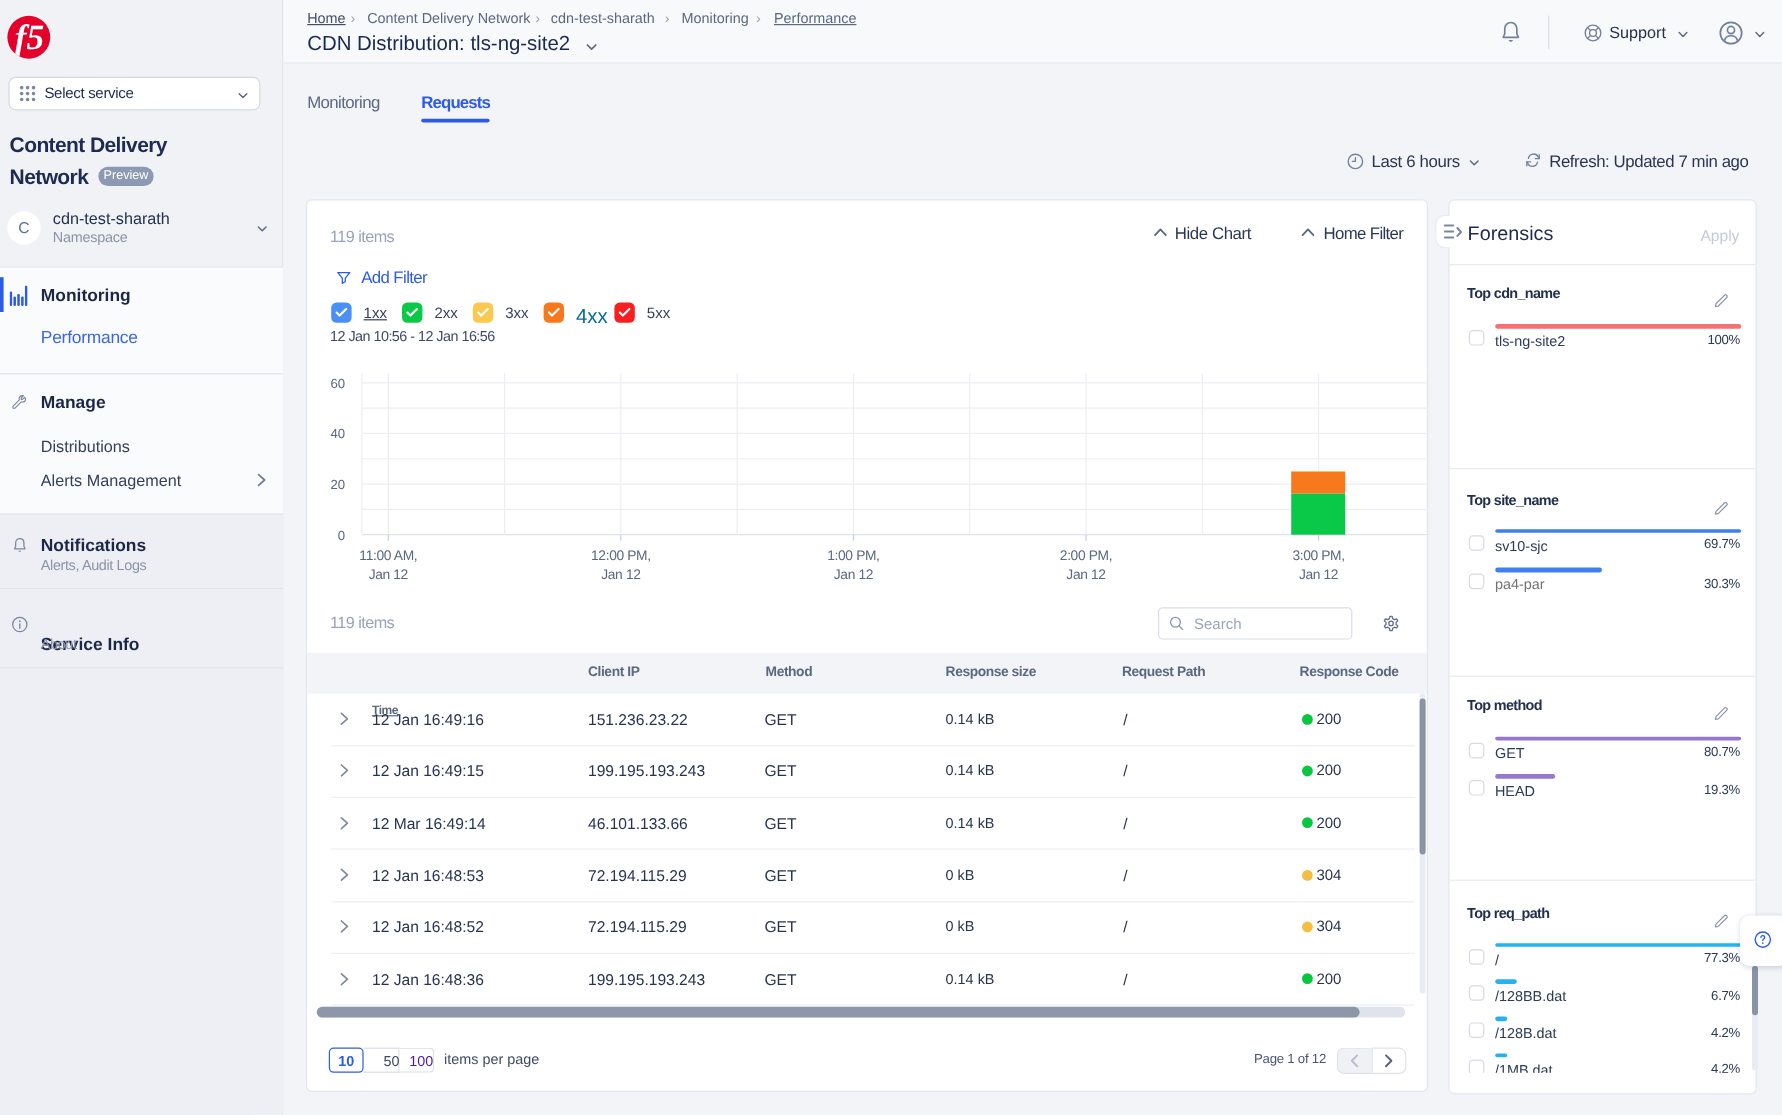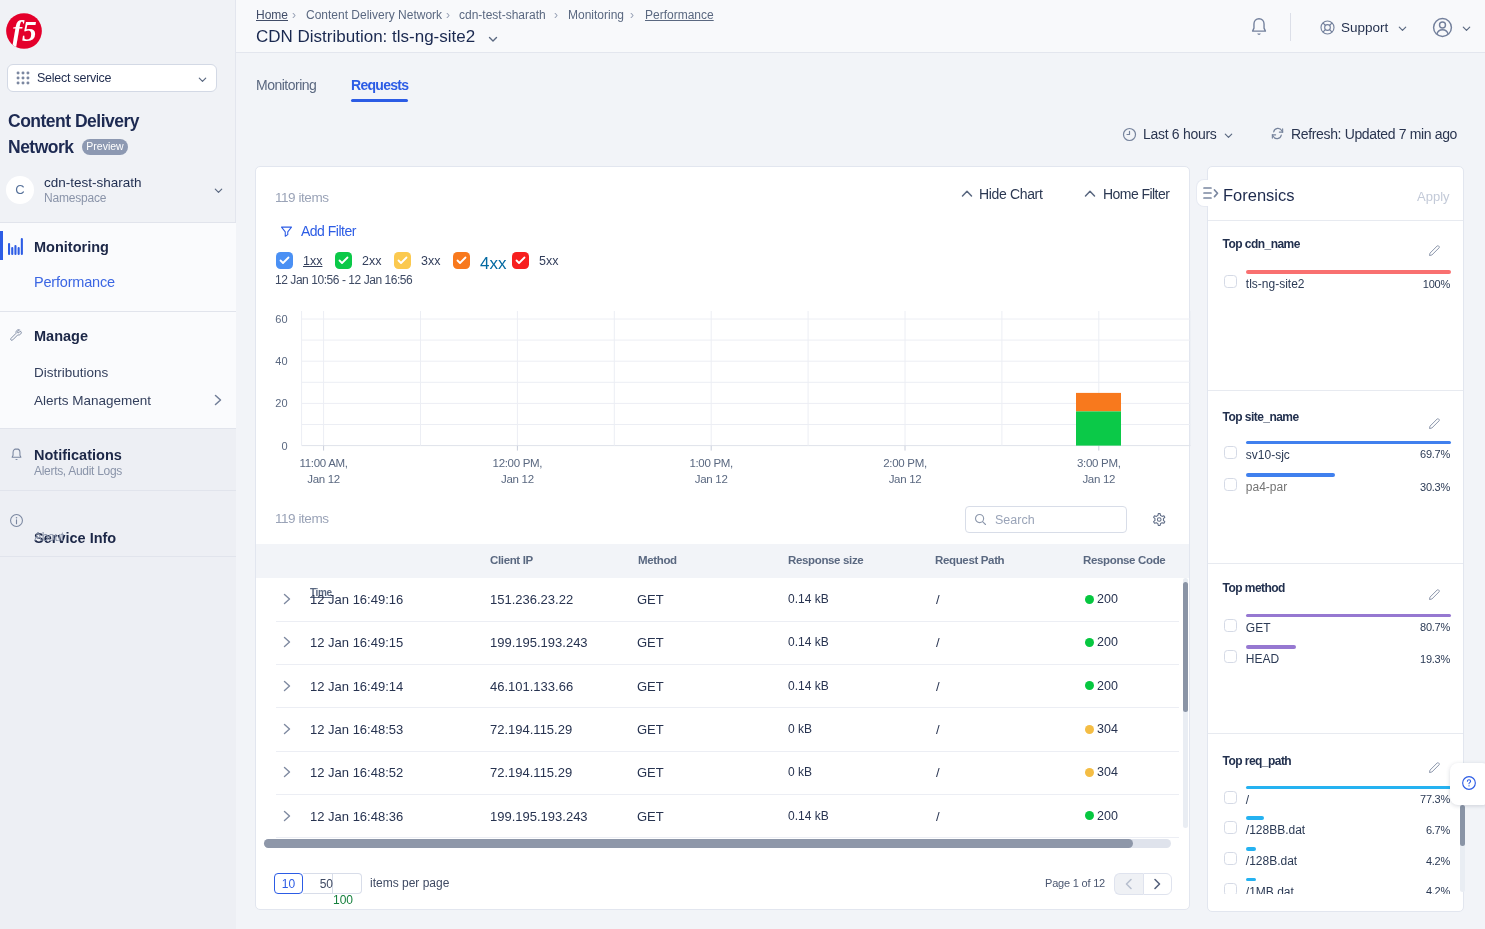--- a/index.html
+++ b/index.html
@@ -195,21 +195,21 @@
 <div class="abs" style="left:490px;top:635.4499999999999px;font-size:13px;color:#273350;">199.195.193.243</div>
 <div class="abs" style="left:637px;top:635.4499999999999px;font-size:13px;color:#273350;">GET</div>
 <div class="abs" style="left:788px;top:635.4499999999999px;font-size:12px;color:#273350;">0.14 kB</div>
 <div class="abs" style="left:936px;top:635.4499999999999px;font-size:13px;color:#273350;">/</div>
 <div class="abs" style="left:1085px;top:637.9499999999999px;width:9px;height:9px;border-radius:50%;background:#06c740;"></div>
 <div class="abs" style="left:1097px;top:635.4499999999999px;font-size:12.5px;color:#273350;">200</div>
 <div class="abs" style="left:276px;top:664.1px;width:903px;height:1px;background:#eceef4;"></div>
 <svg class="abs" style="left:283px;top:679.75px;" width="8" height="12" viewBox="0 0 8 12">
     <path d="M1.5 1.5 L6.5 6 L1.5 10.5" fill="none" stroke="#7e89a0" stroke-width="1.4" stroke-linecap="round" stroke-linejoin="round"></path>
   </svg>
-<div class="abs" style="left:310px;top:678.75px;font-size:13px;color:#273350;">12 Jan 16:49:14</div>
+<div class="abs" style="left:310px;top:678.75px;font-size:13px;color:#273350;">12 Mar 16:49:14</div>
 <div class="abs" style="left:490px;top:678.75px;font-size:13px;color:#273350;">46.101.133.66</div>
 <div class="abs" style="left:637px;top:678.75px;font-size:13px;color:#273350;">GET</div>
 <div class="abs" style="left:788px;top:678.75px;font-size:12px;color:#273350;">0.14 kB</div>
 <div class="abs" style="left:936px;top:678.75px;font-size:13px;color:#273350;">/</div>
 <div class="abs" style="left:1085px;top:681.25px;width:9px;height:9px;border-radius:50%;background:#06c740;"></div>
 <div class="abs" style="left:1097px;top:678.75px;font-size:12.5px;color:#273350;">200</div>
 <div class="abs" style="left:276px;top:707.4px;width:903px;height:1px;background:#eceef4;"></div>
 <svg class="abs" style="left:283px;top:723.05px;" width="8" height="12" viewBox="0 0 8 12">
     <path d="M1.5 1.5 L6.5 6 L1.5 10.5" fill="none" stroke="#7e89a0" stroke-width="1.4" stroke-linecap="round" stroke-linejoin="round"></path>
   </svg>
@@ -245,23 +245,23 @@
 <div class="abs" style="left:276px;top:837.3px;width:903px;height:1px;background:#eceef4;"></div>
 
 <div class="abs" style="left:1183px;top:578px;width:5px;height:250px;background:#e9edf3;border-radius:3px;"></div>
 <div class="abs" style="left:1183px;top:582px;width:5px;height:130px;background:#8a94a6;border-radius:3px;"></div>
 <div class="abs" style="left:264px;top:839px;width:907px;height:9px;background:#dfe3ec;border-radius:5px;"></div>
 <div class="abs" style="left:264px;top:839px;width:869px;height:9px;background:#8e97a9;border-radius:5px;"></div>
 
 <div class="abs" style="left:274px;top:872.5px;width:29px;height:21.5px;border:1px solid #2c5ce5;border-radius:4px;background:#fff;z-index:2;"></div>
 <div class="abs" style="left:303px;top:873px;width:30px;height:20.5px;border:1px solid #d8dde9;border-left:none;background:#fff;"></div>
 <div class="abs" style="left:333px;top:873px;width:28.5px;height:20.5px;border:1px solid #d8dde9;border-left:none;border-radius:0 4px 4px 0;background:#fff;"></div>
-<div class="abs" style="left:274px;top:877px;width:29px;text-align:center;font-size:12px;color:#2c5ce5;z-index:3;">10</div>
+<div class="abs" style="left:274px;top:877px;width:29px;text-align:center;font-size:12px;color:#2c5ce5;z-index:3;font-weight:bold;">10</div>
 <div class="abs" style="left:303px;top:877px;width:30px;text-align:right;font-size:12px;color:#3f4a63;">50</div>
-<div class="abs" style="left:333px;top:877px;width:28px;text-align:left;font-size:12px;color:#15803d;margin-top:16px;">100</div>
+<div class="abs" style="left:333px;top:877px;width:28px;text-align:right;font-size:12px;color:#4c1d95;">100</div>
 <div class="abs" style="left:370px;top:876px;font-size:12px;color:#3f4a63;">items per page</div>
 <div class="abs" style="left:1045px;top:876.5px;width:60px;text-align:right;font-size:11px;letter-spacing:-0.2px;color:#4a5670;">Page 1 of 12</div>
 <div class="abs" style="left:1114px;top:872.5px;width:28.5px;height:22px;background:#eff1f5;border:1px solid #dfe3ee;border-right:none;border-radius:6px 0 0 6px;"></div>
 <div class="abs" style="left:1142.5px;top:872.5px;width:29.5px;height:22px;background:#fff;border:1px solid #dfe3ee;border-radius:0 6px 6px 0;"></div>
 <svg class="abs" style="left:1124px;top:877.5px;" width="9" height="12" viewBox="0 0 9 12">
     <path d="M7 1.5 L2.5 6 L7 10.5" fill="none" stroke="#b7bfce" stroke-width="1.6" stroke-linecap="round" stroke-linejoin="round"></path>
   </svg>
 <svg class="abs" style="left:1153px;top:877.5px;" width="9" height="12" viewBox="0 0 9 12">
     <path d="M2 1.5 L6.5 6 L2 10.5" fill="none" stroke="#55617c" stroke-width="1.6" stroke-linecap="round" stroke-linejoin="round"></path>
   </svg>

